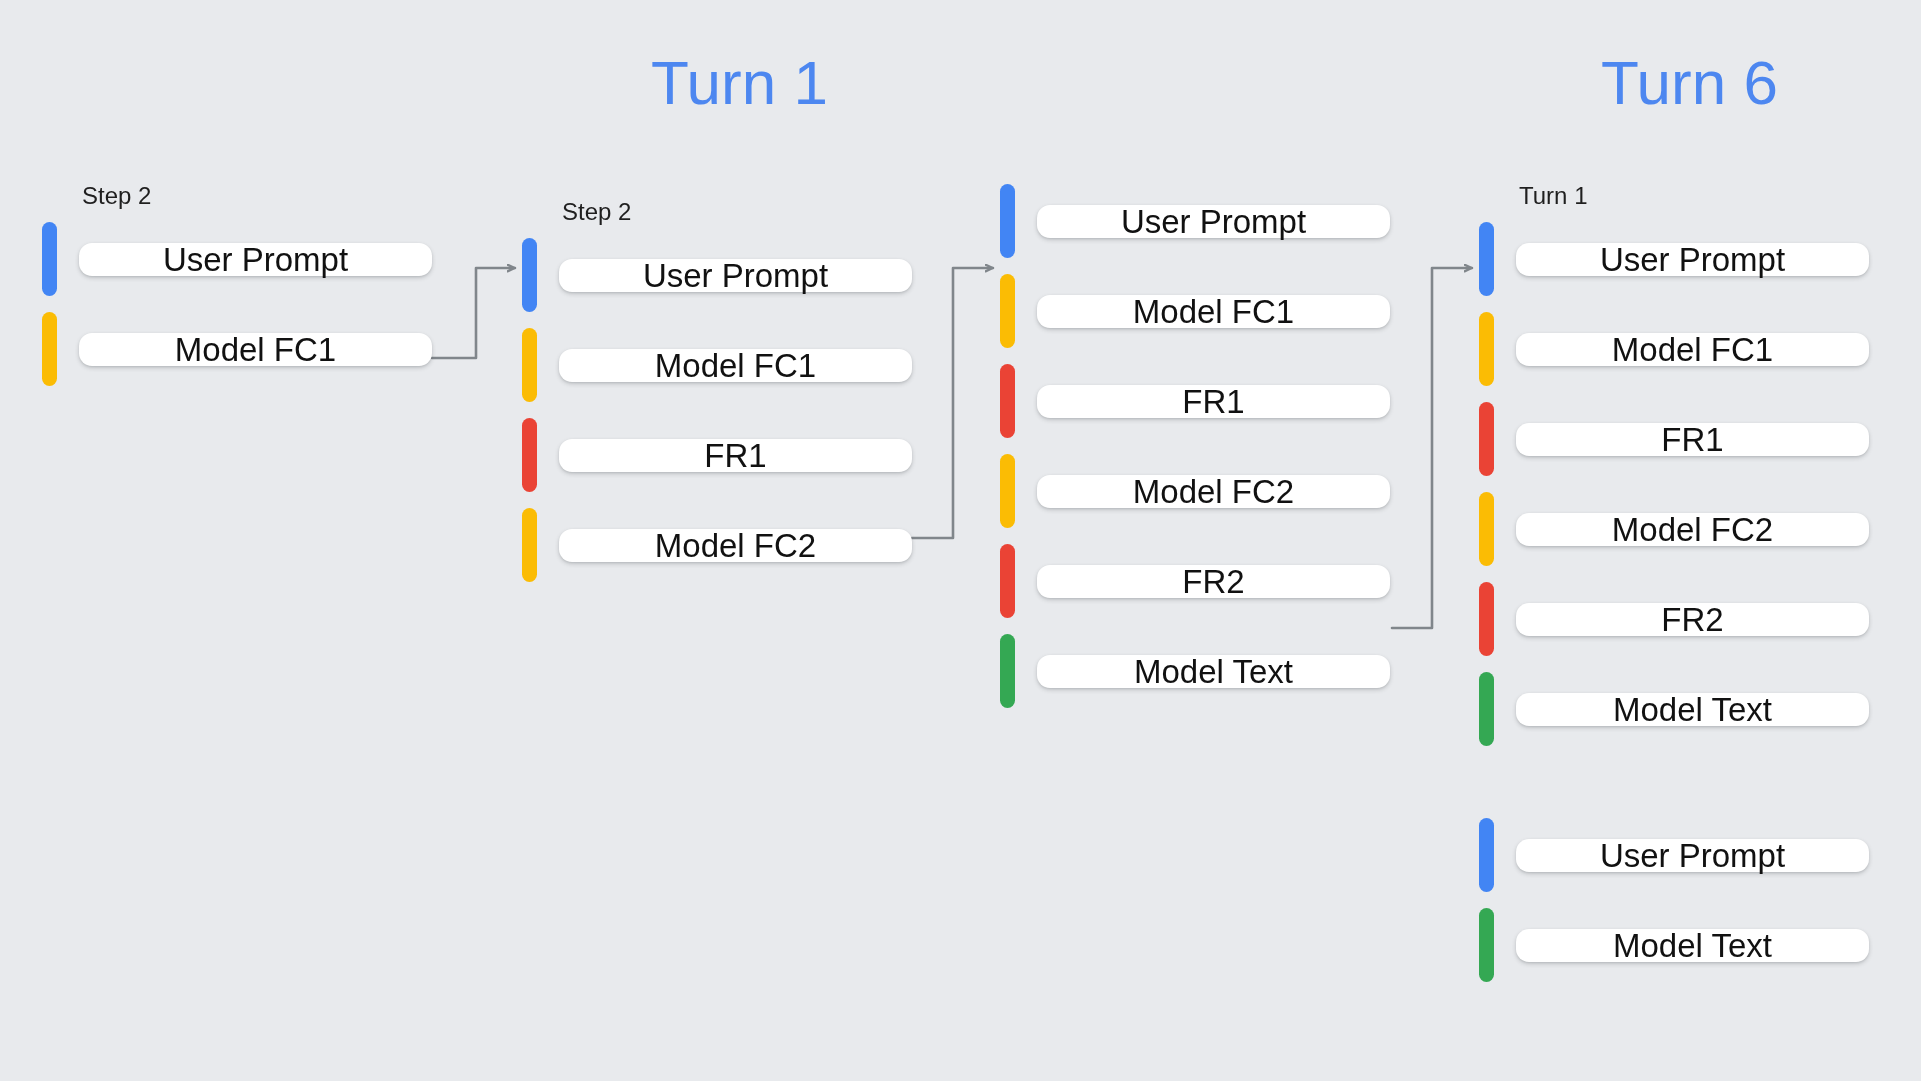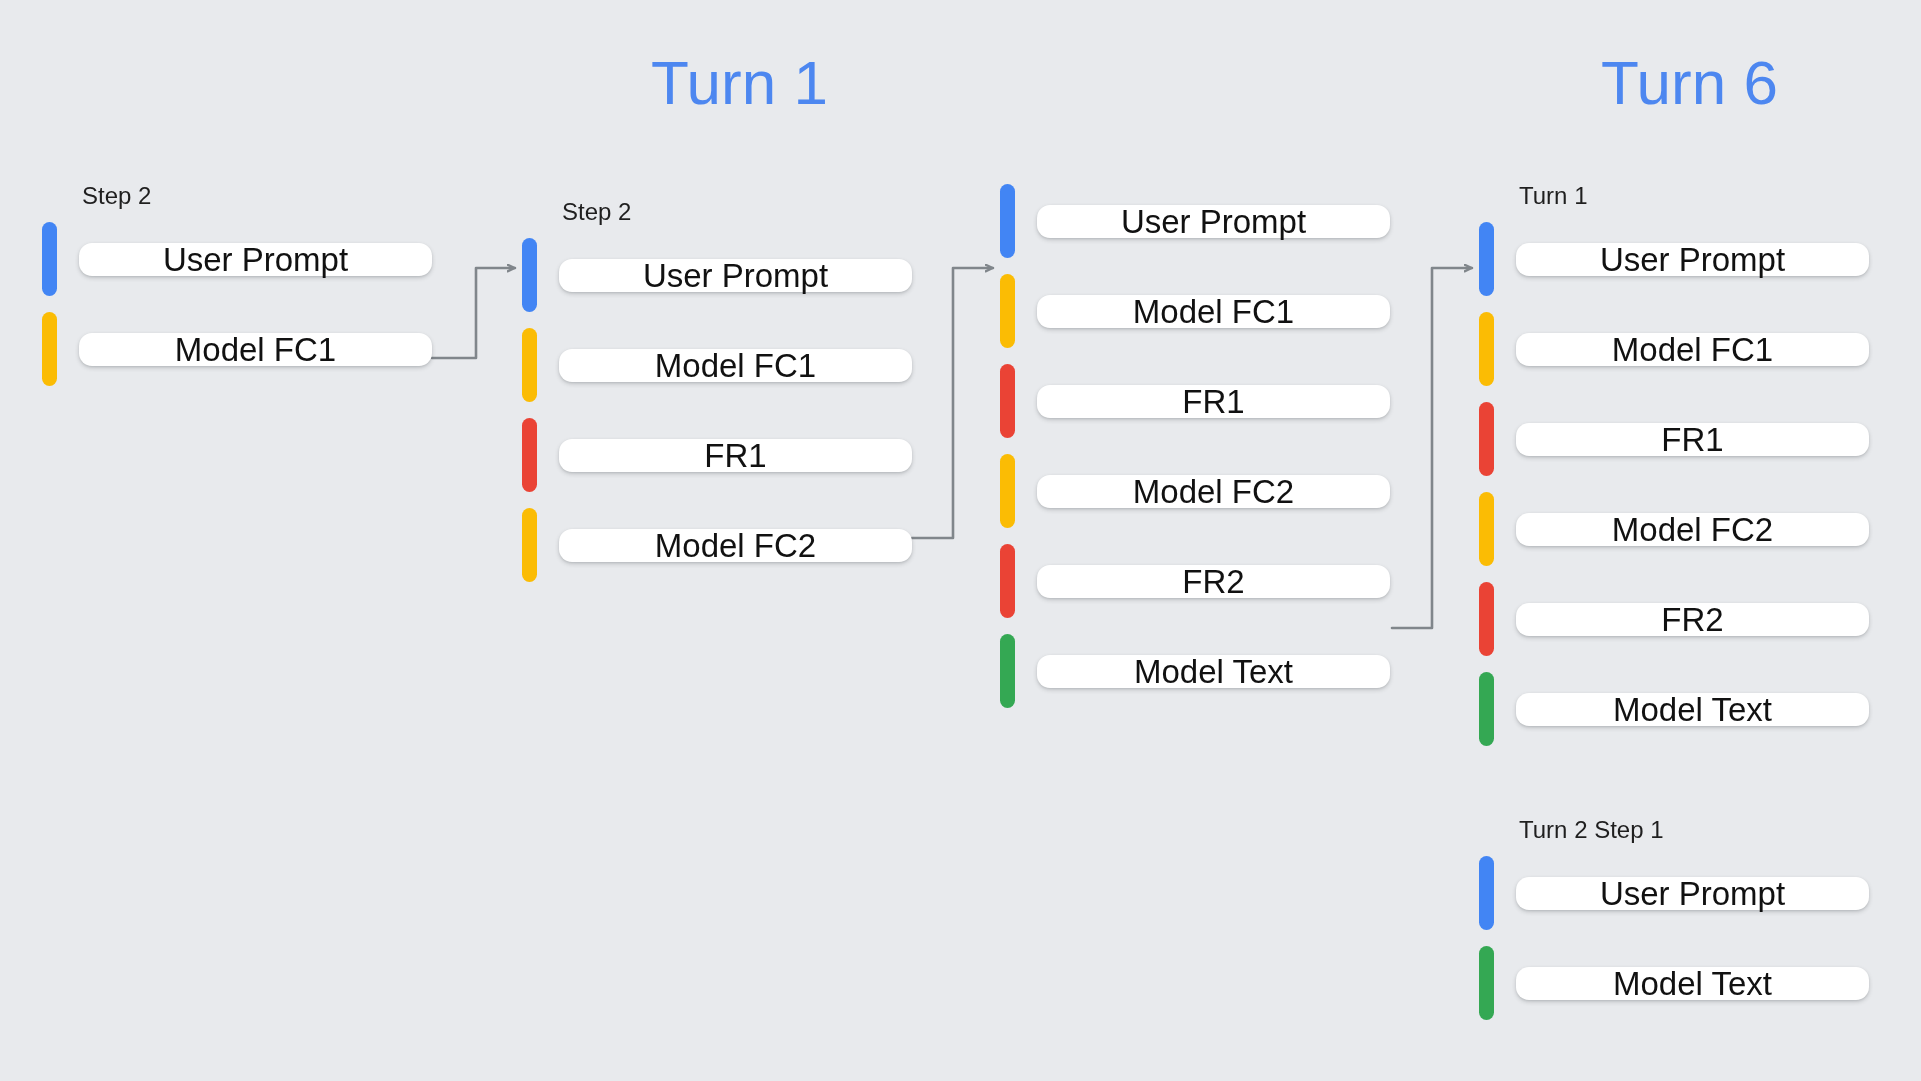--- a/index.html
+++ b/index.html
@@ -243,21 +243,20 @@
       <div class="row">
         <div class="row-bar" style="background:#34a853"></div>
         <div class="row-card">
           <span class="row-label">Model Text</span>
         </div>
       </div>
     </div>
   </div>
 
   <div class="column" id="col-turn2-step-1" style="left:1479px; top:818px; width:390px;">
-    <div class="column-label">Turn 2 Step 1</div>
     <div class="rows">
       <div class="row">
         <div class="row-bar" style="background:#4285f4"></div>
         <div class="row-card">
           <span class="row-label">User Prompt</span>
         </div>
       </div>
       <div class="row">
         <div class="row-bar" style="background:#34a853"></div>
         <div class="row-card">

